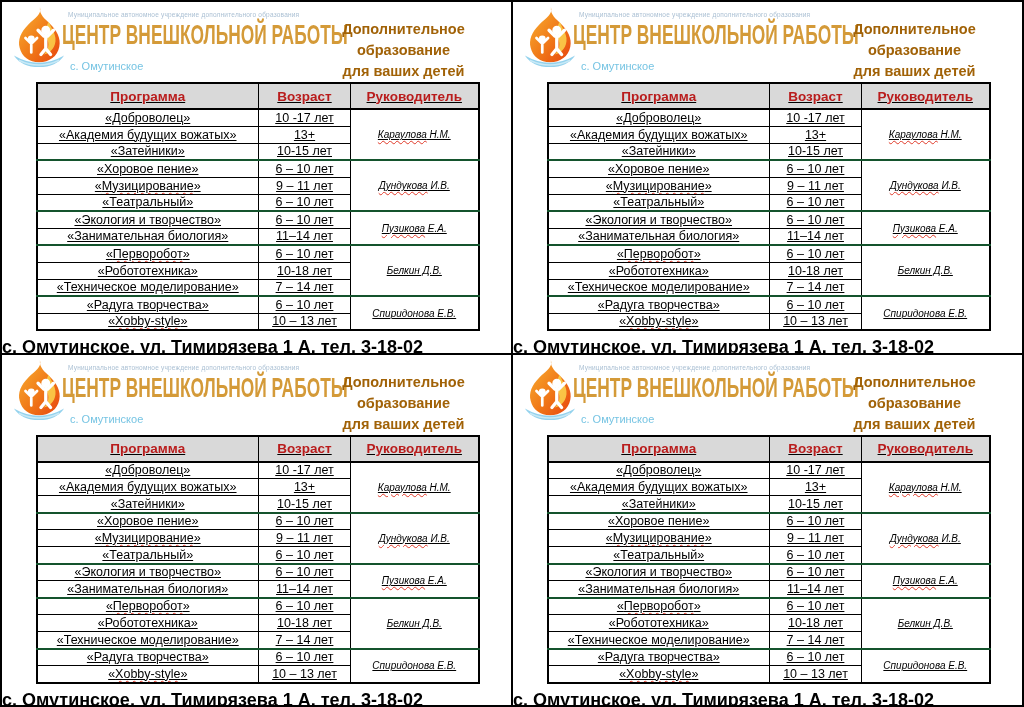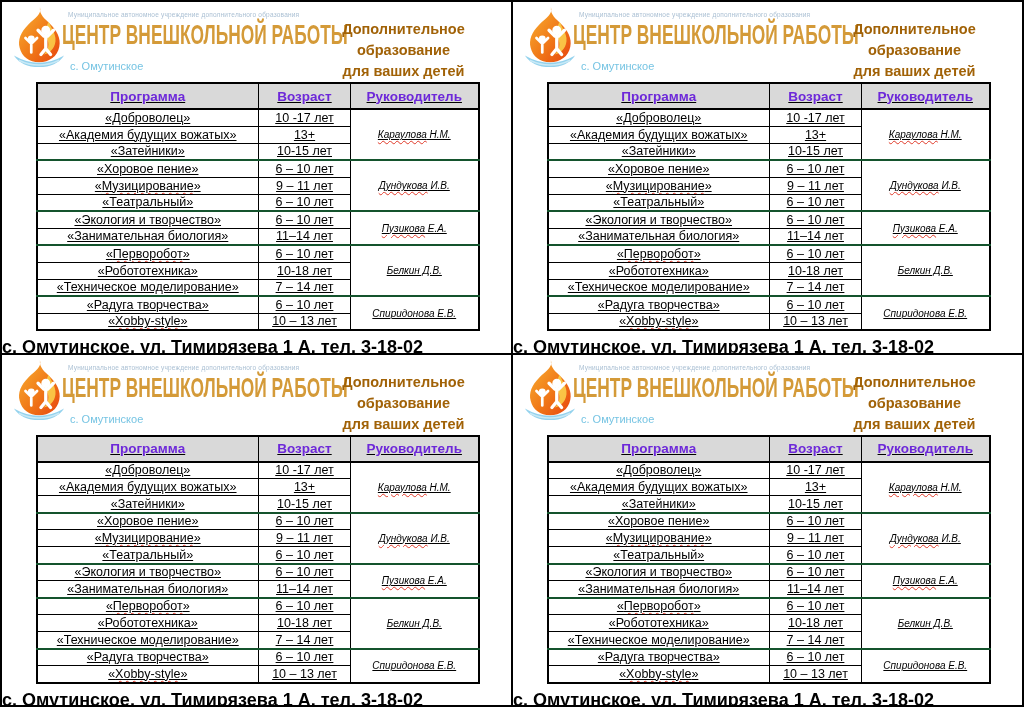--- a/index.html
+++ b/index.html
@@ -49,21 +49,21 @@
   .tbl-wrap { width:442px; margin:6px auto 0 auto; }
   table.prog-table {
     width:442px; table-layout:fixed; border-collapse:collapse;
     border:2.5px solid #000;
   }
   .prog-table col.c-prog { width:222px; }
   .prog-table col.c-age  { width:92px; }
   .prog-table col.c-lead { width:128px; }
   .prog-table th {
     background:#d9d9d9; border:1px solid #000; border-bottom:2px solid #000;
-    font-size:13.5px; font-weight:700; height:26px; text-align:center; color:#6d28d9;
+    font-size:13.5px; font-weight:700; height:26px; text-align:center; color:#b91c1c;
   }
   .prog-table td {
     border:1px solid #000; height:17px; padding:0 2px;
     font-size:12.5px; text-align:center; color:#000; overflow:hidden; white-space:nowrap;
   }
   .prog-table tr.group-start td { border-top:2px solid #14532d; }
   .prog-table td.leader { font-style:italic; font-size:10px;margin-left:36px; }
 
   
   .wavy {

